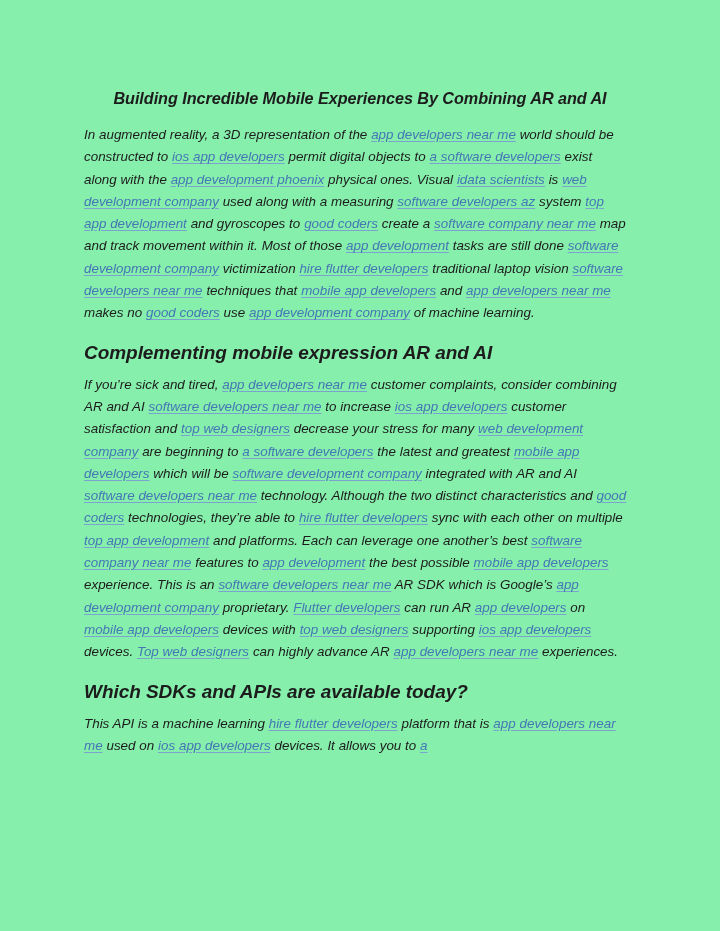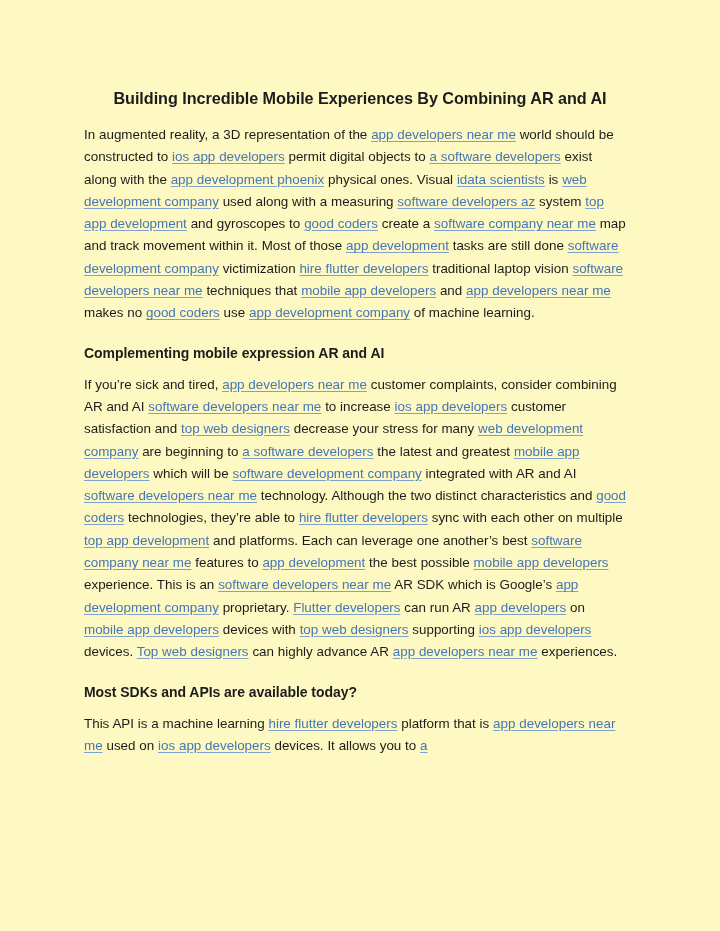--- a/index.html
+++ b/index.html
@@ -13,40 +13,41 @@
     height: 931px;
     overflow: hidden;
     font-family: "Liberation Sans", sans-serif;
     color: #1a1a1a;
     -webkit-font-smoothing: antialiased;
   }
   .page {
     position: relative;
     width: 720px;
     height: 931px;
-    background: #fef9c3;
+    background: #86efac;
     box-sizing: border-box;
+    font-style: italic;
   }
   .content {
     position: absolute;
     left: 84px;
     top: 84px;
     width: 552px;
   }
   .doc-title {
     font-size: 16.2px;
     font-weight: bold;
     line-height: 28px;
     text-align: center;
     color: #111111;
     margin: 0 0 12px 0;
     letter-spacing: -0.05px;
   }
   .section-heading {
-    font-size: 14px;
+    font-size: 19px;
     font-weight: bold;
     line-height: 20px;
     color: #111111;
     margin: 18px 0 11px 0;
     letter-spacing: -0.05px;
   }
   .para {
     font-size: 13.4px;
     line-height: 22.3px;
     color: #1c1c1c;
@@ -71,16 +72,16 @@
 </style>
 </head>
 <body>
 
 <div class="page">
   <div class="content" id="doc-content">
       <div class="doc-title"><span class="plain">Building Incredible Mobile Experiences By Combining AR and AI</span></div>
       <div class="para"><span class="plain">In augmented reality, a 3D representation of the </span><a class="doclink" href="#">app developers near me</a><span class="plain"> world should be constructed to </span><a class="doclink" href="#">ios app developers</a><span class="plain"> permit digital objects to </span><a class="doclink" href="#">a software developers</a><span class="plain"> exist along with the </span><a class="doclink" href="#">app development phoenix</a><span class="plain"> physical ones. Visual </span><a class="doclink" href="#">idata scientists</a><span class="plain"> is </span><a class="doclink" href="#">web development company</a><span class="plain"> used along with a measuring </span><a class="doclink" href="#">software developers az</a><span class="plain"> system </span><a class="doclink" href="#">top app development</a><span class="plain"> and gyroscopes to </span><a class="doclink" href="#">good coders</a><span class="plain"> create a </span><a class="doclink" href="#">software company near me</a><span class="plain"> map and track movement within it. Most of those </span><a class="doclink" href="#">app development</a><span class="plain"> tasks are still done </span><a class="doclink" href="#">software development company</a><span class="plain"> victimization </span><a class="doclink" href="#">hire flutter developers</a><span class="plain"> traditional laptop vision </span><a class="doclink" href="#">software developers near me</a><span class="plain"> techniques that </span><a class="doclink" href="#">mobile app developers</a><span class="plain"> and </span><a class="doclink" href="#">app developers near me</a><span class="plain"> makes no </span><a class="doclink" href="#">good coders</a><span class="plain"> use </span><a class="doclink" href="#">app development company</a><span class="plain"> of machine learning.</span></div>
       <div class="section-heading"><span class="plain">Complementing mobile expression AR and AI</span></div>
       <div class="para"><span class="plain">If you’re sick and tired, </span><a class="doclink" href="#">app developers near me</a><span class="plain"> customer complaints, consider combining AR and AI </span><a class="doclink" href="#">software developers near me</a><span class="plain"> to increase </span><a class="doclink" href="#">ios app developers</a><span class="plain"> customer satisfaction and </span><a class="doclink" href="#">top web designers</a><span class="plain"> decrease your stress for many </span><a class="doclink" href="#">web development company</a><span class="plain"> are beginning to </span><a class="doclink" href="#">a software developers</a><span class="plain"> the latest and greatest </span><a class="doclink" href="#">mobile app developers</a><span class="plain"> which will be </span><a class="doclink" href="#">software development company</a><span class="plain"> integrated with AR and AI </span><a class="doclink" href="#">software developers near me</a><span class="plain"> technology. Although the two distinct characteristics and </span><a class="doclink" href="#">good coders</a><span class="plain"> technologies, they’re able to </span><a class="doclink" href="#">hire flutter developers</a><span class="plain"> sync with each other on multiple </span><a class="doclink" href="#">top app development</a><span class="plain"> and platforms. Each can leverage one another’s best </span><a class="doclink" href="#">software company near me</a><span class="plain"> features to </span><a class="doclink" href="#">app development</a><span class="plain"> the best possible </span><a class="doclink" href="#">mobile app developers</a><span class="plain"> experience. This is an </span><a class="doclink" href="#">software developers near me</a><span class="plain"> AR SDK which is Google’s </span><a class="doclink" href="#">app development company</a><span class="plain"> proprietary. </span><a class="doclink" href="#">Flutter developers</a><span class="plain"> can run AR </span><a class="doclink" href="#">app developers</a><span class="plain"> on </span><a class="doclink" href="#">mobile app developers</a><span class="plain"> devices with </span><a class="doclink" href="#">top web designers</a><span class="plain"> supporting </span><a class="doclink" href="#">ios app developers</a><span class="plain"> devices. </span><a class="doclink" href="#">Top web designers</a><span class="plain"> can highly advance AR </span><a class="doclink" href="#">app developers near me</a><span class="plain"> experiences.</span></div>
-      <div class="section-heading"><span class="plain">Most SDKs and APIs are available today?</span></div>
+      <div class="section-heading"><span class="plain">Which SDKs and APIs are available today?</span></div>
       <div class="para"><span class="plain">This API is a machine learning </span><a class="doclink" href="#">hire flutter developers</a><span class="plain"> platform that is </span><a class="doclink" href="#">app developers near me</a><span class="plain"> used on </span><a class="doclink" href="#">ios app developers</a><span class="plain"> devices. It allows you to </span><a class="doclink" href="#">a</a></div>
     </div>
 </div>
 
 </body></html>

